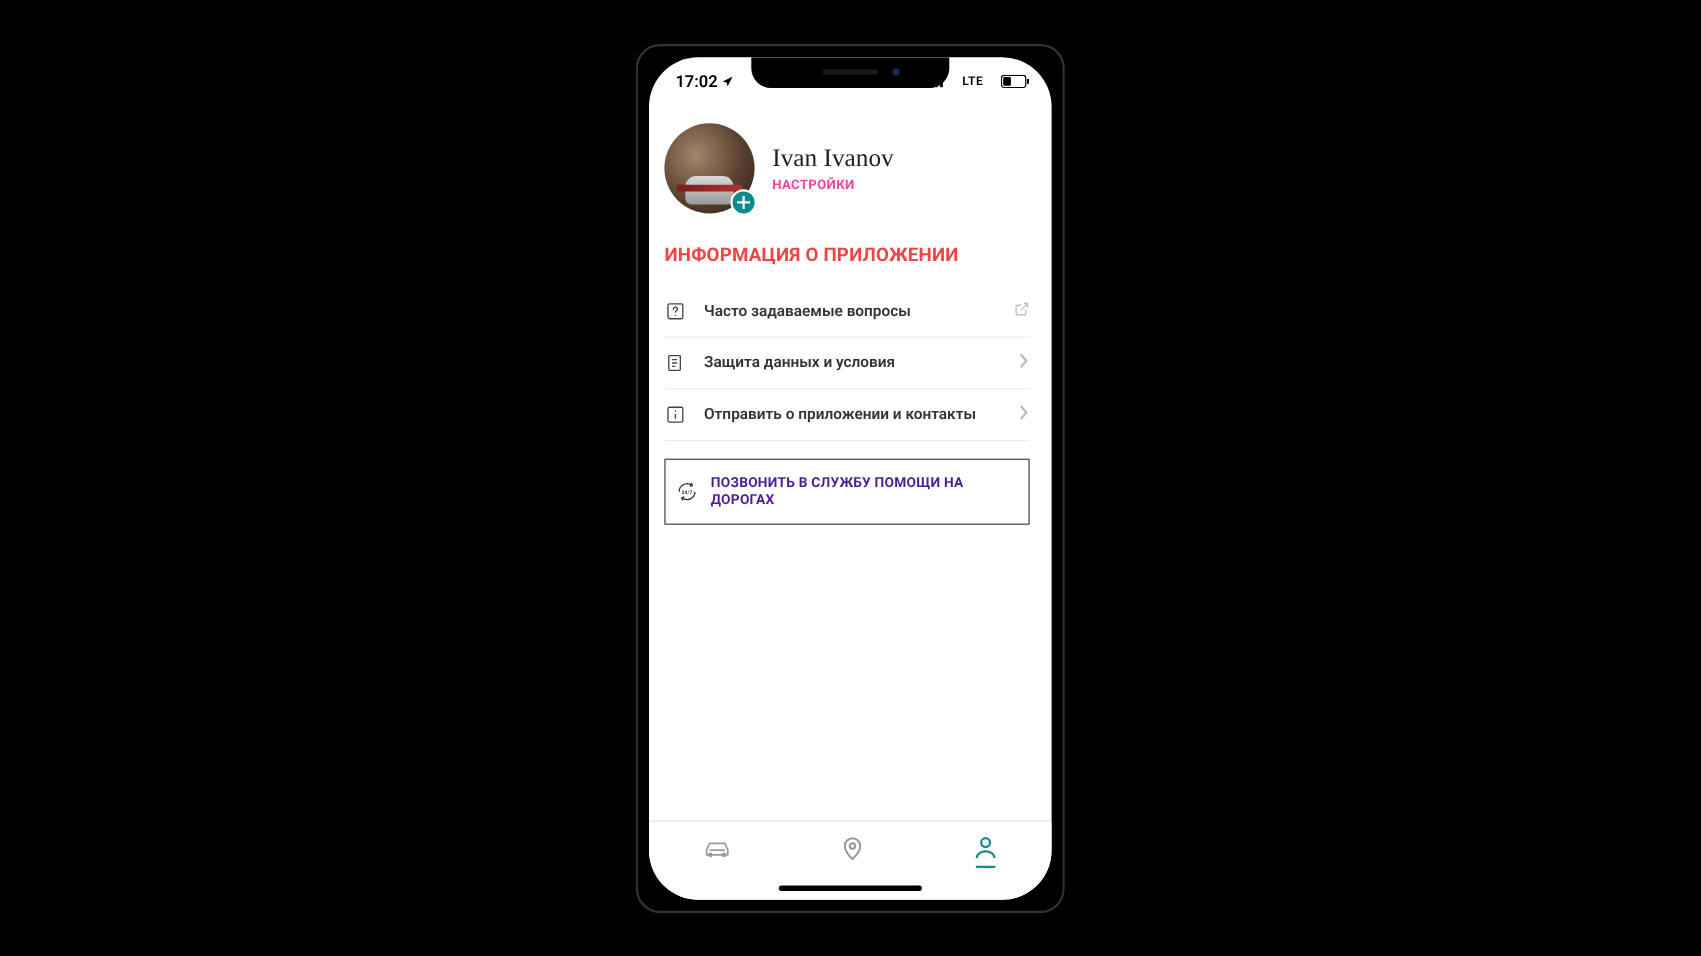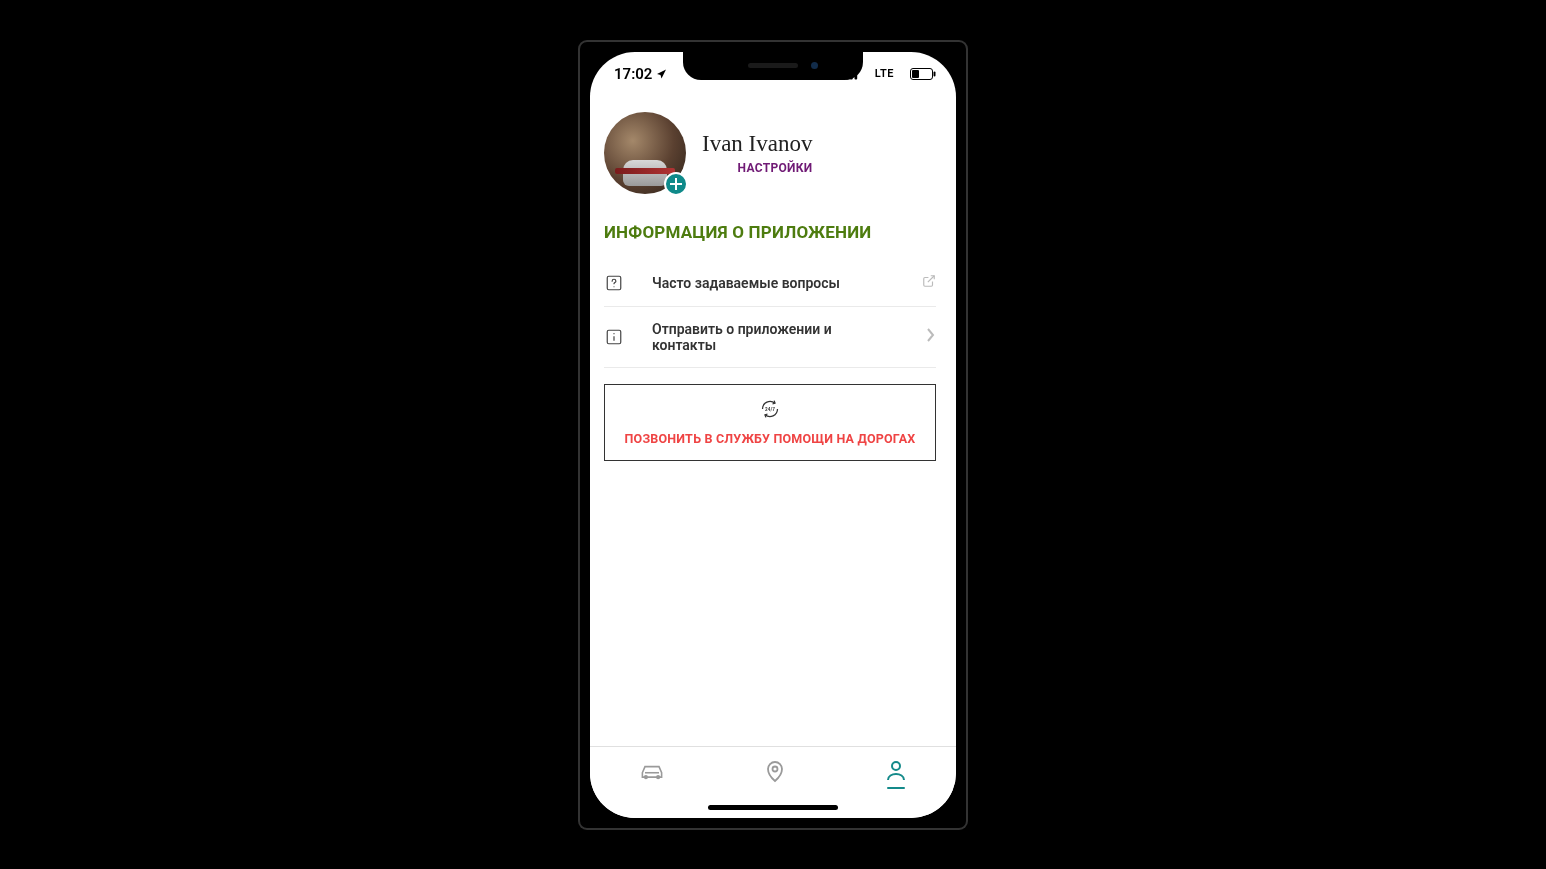--- a/index.html
+++ b/index.html
@@ -9,21 +9,21 @@
     height: 869px;
     font-family: -apple-system, BlinkMacSystemFont, "Segoe UI", Roboto, Helvetica, Arial, sans-serif;
     display: flex;
     align-items: center;
     justify-content: center;
   }
   .phone-frame {
     width: 390px;
     height: 790px;
     background: #000;
-    border-radius: 9px;
+    border-radius: 22px;
     padding: 12px;
     position: relative;
     box-shadow: 0 10px 30px rgba(0,0,0,0.6), inset 0 0 0 2px #333;
   }
   .phone-inner-border {
     width: 100%;
     height: 100%;
     border-radius: 45px;
     overflow: hidden;
     background: #fff;
@@ -107,54 +107,53 @@
   }
   .avatar-add {
     position:absolute; right:-2px; bottom:-2px;
     width:24px; height:24px; border-radius:50%;
     background:#0f8a8a;
     display:flex; align-items:center; justify-content:center;
     color:#fff; font-size:18px; line-height:1;
     border:2px solid #fff;
   }
   .profile-name { font-size:23px; font-weight:400; color:#222; font-family: Georgia, 'Times New Roman', serif;}
-  .settings-link { font-size:12px; font-weight:700; color:#701a75; letter-spacing:0.3px; margin-top:4px; text-transform:uppercase;text-align:right;}
+  .settings-link { font-size:12px; font-weight:700; color:#ec4899; letter-spacing:0.3px; margin-top:4px; text-transform:uppercase;}
   .section-title {
-    font-size:17px; font-weight:700; color:#4d7c0f;
+    font-size:17px; font-weight:700; color:#ef4444;
     margin-bottom: 18px;
     letter-spacing:0.2px;
   }
   .list-item {
     display:flex;
     align-items:center;
-    gap:28px;
+    gap:16px;
     padding: 14px 0;
     border-bottom:1px solid #eaeaea;
     font-size:14px;
     color:#333;
     font-weight:600;
   }
   .list-item:first-of-type { border-top: none; }
   .list-item .item-icon { width:20px; display:flex; justify-content:center; color:#444;}
   .list-item .item-label { flex:1;}
   .list-item .item-arrow { color:#bbb;}
   .cta-button {
     margin-top: 16px;
     border:1.5px solid #333;
     padding: 14px 10px;
     display:flex;
     align-items:center;
     justify-content:center;
     gap:12px;
     font-size:12.5px;
     font-weight:700;
-    color:#ef4444;
+    color:#4c1d95;
     letter-spacing:0.2px;
     cursor:pointer;
-    flex-direction:column;
   }
   .bottom-nav {
     height:72px;
     border-top:1px solid #e0e0e0;
     display:flex;
     align-items:flex-start;
     justify-content:space-around;
     padding-top:12px;
     background:#fff;
   }
@@ -234,20 +233,36 @@
           <span class="item-arrow">
             <svg width="14" height="14" viewBox="0 0 24 24" fill="none" stroke="#bbb" stroke-width="2">
                 <path d="M18 13v6a2 2 0 0 1-2 2H5a2 2 0 0 1-2-2V8a2 2 0 0 1 2-2h6"></path>
                 <path d="M15 3h6v6"></path>
                 <path d="M10 14L21 3"></path>
               </svg>
           </span>
         </div>
 
 
+        <div class="list-item">
+          <span class="item-icon">
+            <svg width="18" height="18" viewBox="0 0 24 24" fill="none" stroke="#444" stroke-width="1.6">
+                <rect x="4" y="3" width="14" height="18" rx="1"></rect>
+                <line x1="8" y1="8" x2="14" y2="8"></line>
+                <line x1="8" y1="12" x2="14" y2="12"></line>
+                <line x1="8" y1="16" x2="12" y2="16"></line>
+              </svg>
+          </span>
+          <span class="item-label">Защита данных и условия</span>
+          <span class="item-arrow">
+            <svg width="10" height="14" viewBox="0 0 8 14" fill="none" stroke="#bbb" stroke-width="2">
+                <path d="M1 1l5 6-5 6"></path>
+              </svg>
+          </span>
+        </div>
 
         <div class="list-item">
           <span class="item-icon">
             <svg width="18" height="18" viewBox="0 0 24 24" fill="none" stroke="#444" stroke-width="1.6">
                 <rect x="3" y="3" width="18" height="18" rx="2"></rect>
                 <line x1="12" y1="11" x2="12" y2="17"></line>
                 <circle cx="12" cy="7.5" r="0.9" fill="#444" stroke="none"></circle>
               </svg>
           </span>
           <span class="item-label">Отправить о приложении и контакты</span>

